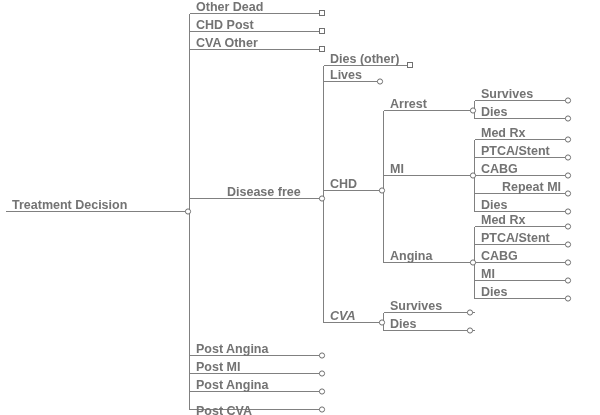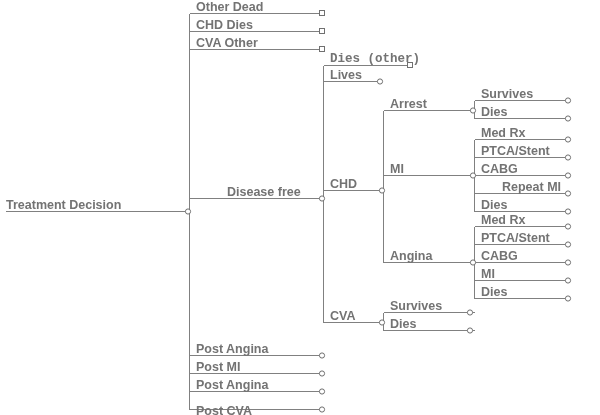--- a/index.html
+++ b/index.html
@@ -130,35 +130,35 @@
     <circle class="node-circle" cx="568" cy="280.5" r="2.6"></circle>
     <circle class="node-circle" cx="568" cy="298.5" r="2.6"></circle>
     <circle class="node-circle" cx="470" cy="312.5" r="2.6"></circle>
     <circle class="node-circle" cx="470" cy="330.5" r="2.6"></circle>
     <circle class="node-circle" cx="322" cy="355.5" r="2.6"></circle>
     <circle class="node-circle" cx="322" cy="373.5" r="2.6"></circle>
     <circle class="node-circle" cx="322" cy="391.5" r="2.6"></circle>
     <circle class="node-circle" cx="322" cy="409.5" r="2.6"></circle>
   </svg>
 
-  <div class="branch-label" style="left:6px; top:199px;">Treatment Decision</div>
+  <div class="branch-label" style="left:12px; top:199px;">Treatment Decision</div>
 
   <div class="branch-label" style="left:196px; top:1px;">Other Dead</div>
-  <div class="branch-label" style="left:196px; top:19px;">CHD Dies</div>
+  <div class="branch-label" style="left:196px; top:19px;">CHD Post</div>
   <div class="branch-label" style="left:196px; top:37px;">CVA Other</div>
   <div class="branch-label" style="left:196px; top:186px;padding-left:31px;">Disease free</div>
   <div class="branch-label" style="left:196px; top:343px;">Post Angina</div>
   <div class="branch-label" style="left:196px; top:361px;text-align:center;">Post MI</div>
   <div class="branch-label" style="left:196px; top:379px;">Post Angina</div>
   <div class="branch-label" style="left:196px; top:397px;margin-top:8px;">Post CVA</div>
 
-  <div class="branch-label" style="left:330px; top:53px;font-family:Liberation Mono, monospace;">Dies (other)</div>
+  <div class="branch-label" style="left:330px; top:53px;">Dies (other)</div>
   <div class="branch-label" style="left:330px; top:69px;text-align:right;">Lives</div>
   <div class="branch-label" style="left:330px; top:178px;">CHD</div>
-  <div class="branch-label" style="left:330px; top:310px;">CVA</div>
+  <div class="branch-label" style="left:330px; top:310px;font-style:italic;">CVA</div>
 
   <div class="branch-label" style="left:390px; top:98px;">Arrest</div>
   <div class="branch-label" style="left:390px; top:163px;">MI</div>
   <div class="branch-label" style="left:390px; top:250px;">Angina</div>
 
   <div class="branch-label" style="left:390px; top:300px;">Survives</div>
   <div class="branch-label" style="left:390px; top:318px;">Dies</div>
 
   <div class="branch-label" style="left:481px; top:88px;">Survives</div>
   <div class="branch-label" style="left:481px; top:106px;">Dies</div>

